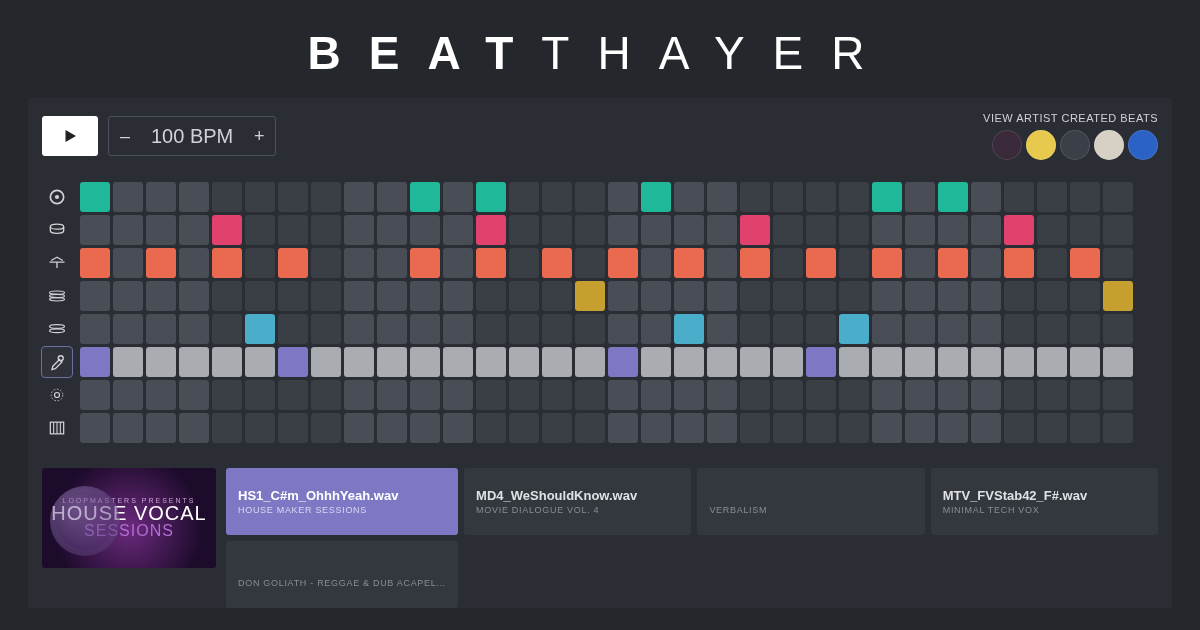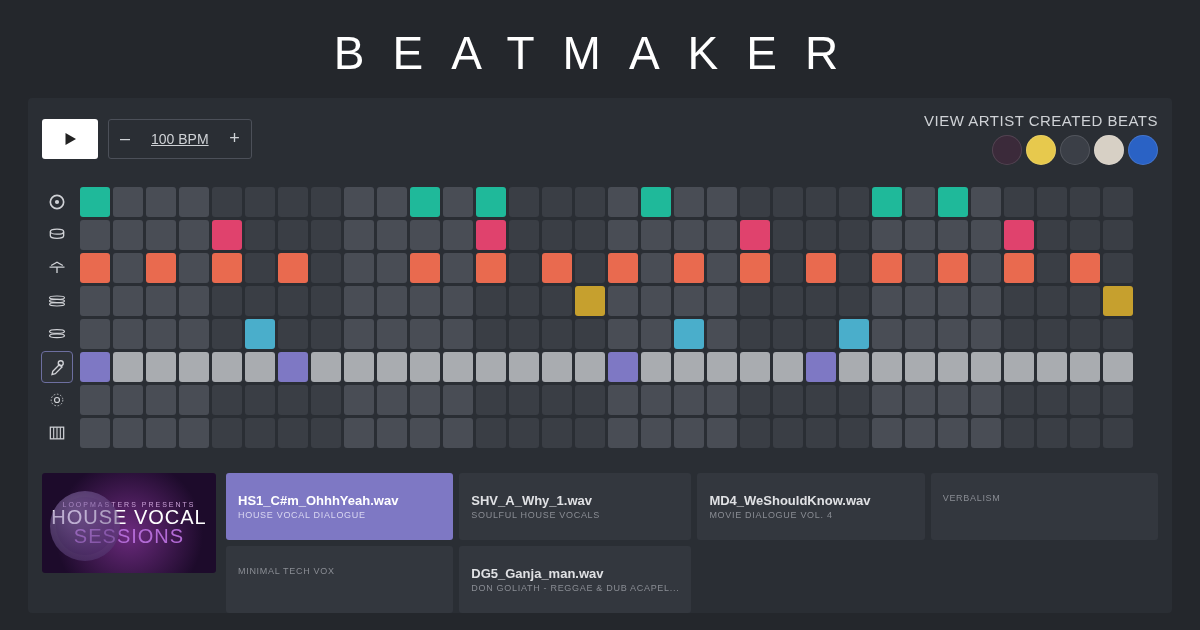--- a/index.html
+++ b/index.html
@@ -12,21 +12,21 @@
 
   
   .logo {
     text-align: center;
     padding: 26px 0 18px;
     letter-spacing: 28px;
     font-size: 46px;
     font-weight: 100;
     color: #fff;
   }
-  .logo .bold { font-weight: 400; }
+  .logo .bold { font-weight: 700; }
 
   
   .panel {
     margin: 0 28px;
     background: #2a2e34;
     border-radius: 4px;
     padding: 14px 14px 0 14px;
   }
 
   
@@ -51,29 +51,29 @@
     color: #e6e6e6;
     font-size: 13px;
   }
   .bpm { padding: 0; }
   .bpm .seg {
     width: 32px; height: 38px;
     display:flex; align-items:center; justify-content:center;
     font-size: 18px; font-weight: 400; cursor:pointer;
     color:#cfd2d6;
   }
-  .bpm .seg.value { width: auto; padding: 0 10px; font-size: 14px; cursor: default; text-decoration: underline; }
+  .bpm .seg.value { width: auto; padding: 0 10px; font-size: 20px; cursor: default; }
   .clear { padding: 0 16px; gap: 6px; cursor: pointer; }
   .clear svg { width: 14px; height: 14px; }
 
   .spacer { flex: 1; }
 
   .artists { text-align: right; }
   .artists-label {
-    font-size: 15px;
+    font-size: 11px;
     letter-spacing: 0.5px;
     color: #cfd2d6;
     margin-bottom: 6px;
   }
   .avatars { display: flex; gap: 4px; justify-content: flex-end; }
   .avatar {
     width: 30px; height: 30px; border-radius: 50%;
     background: #555; display:flex; align-items:center; justify-content:center;
     font-size: 14px; cursor:pointer;
     box-shadow: inset 0 0 0 1px rgba(255,255,255,0.12);
@@ -109,47 +109,47 @@
     border-radius: 3px;
     position: relative;
     overflow: hidden;
     background: radial-gradient(circle at 50% 60%, #6b2a7d 0%, #1d0b2b 70%);
     display:flex; flex-direction:column; align-items:center; justify-content:center;
     font-family: Impact, "Arial Black", sans-serif;
     text-align:center;
   }
   .pack-thumb .pre { font-size:7px; letter-spacing:2px; color:#c9a0d6; }
   .pack-thumb .l1 { font-size:20px; color:#fff; line-height:0.95; letter-spacing:1px; }
-  .pack-thumb .l2 { font-size:20px; color:#b36bd6; line-height:0.95; letter-spacing:1px; }
+  .pack-thumb .l2 { font-size:16px; color:#b36bd6; line-height:0.95; letter-spacing:1px; }
   .pack-thumb .disco {
     width:70px; height:70px; border-radius:50%;
     background: radial-gradient(circle at 35% 30%, #9a7fbf, #3a1d59);
     position:absolute; top:18px; left:8px; opacity:0.55;
     box-shadow: inset 0 0 0 6px rgba(255,255,255,0.05);
   }
 
   .sample-cols { flex:1; display:grid; grid-template-columns: repeat(4, 1fr); grid-template-rows: repeat(2, 1fr); gap:6px; }
   .sample {
     background:#33373e;
     border-radius:3px;
     padding:20px 12px;
-    display:flex; flex-direction:column; justify-content:flex-start;
+    display:flex; flex-direction:column; justify-content:flex-end;
     cursor:pointer;
   }
   .sample.active { background:#7e78c4; }
   .sample-name { font-size:13px; font-weight:700; color:#e0e1e4; margin-bottom:2px; white-space:nowrap; overflow:hidden; text-overflow:ellipsis; }
   .sample.active .sample-name { color:#fff; }
   .sample-pack { font-size:9px; letter-spacing:0.7px; color:#8a8d94; white-space:nowrap; overflow:hidden; text-overflow:ellipsis; }
   .sample.active .sample-pack { color:#d9d7f1; }
 </style>
 </head>
 <body>
 
 <div class="logo">
-  <span class="bold">BEAT</span><span>MAKER</span>
+  <span class="bold">BEAT</span><span>THAYER</span>
 </div>
 
 <div class="panel">
 
   <div class="toolbar">
     <div class="btn play">
       <svg viewBox="0 0 24 24">
           <path d="M6 4l14 8-14 8z" fill="#222"></path>
         </svg>
     </div>
@@ -501,36 +501,32 @@
   <div class="samples">
     <div class="pack-thumb">
       <div class="disco"></div>
       <div class="pre">LOOPMASTERS PRESENTS</div>
       <div class="l1">HOUSE VOCAL</div>
       <div class="l2">SESSIONS</div>
     </div>
     <div class="sample-cols">
         <div class="sample active">
           <div class="sample-name">HS1_C#m_OhhhYeah.wav</div>
-          <div class="sample-pack">HOUSE VOCAL DIALOGUE</div>
-        </div>
-        <div class="sample">
-          <div class="sample-name">SHV_A_Why_1.wav</div>
-          <div class="sample-pack">SOULFUL HOUSE VOCALS</div>
+          <div class="sample-pack">HOUSE MAKER SESSIONS</div>
         </div>
         <div class="sample">
           <div class="sample-name">MD4_WeShouldKnow.wav</div>
           <div class="sample-pack">MOVIE DIALOGUE VOL. 4</div>
         </div>
         <div class="sample">
           <div class="sample-pack">VERBALISM</div>
         </div>
         <div class="sample">
+          <div class="sample-name">MTV_FVStab42_F#.wav</div>
           <div class="sample-pack">MINIMAL TECH VOX</div>
         </div>
         <div class="sample">
-          <div class="sample-name">DG5_Ganja_man.wav</div>
           <div class="sample-pack">DON GOLIATH - REGGAE &amp; DUB ACAPEL...</div>
         </div>
       </div>
   </div>
 
 </div>
 
 </body></html>

